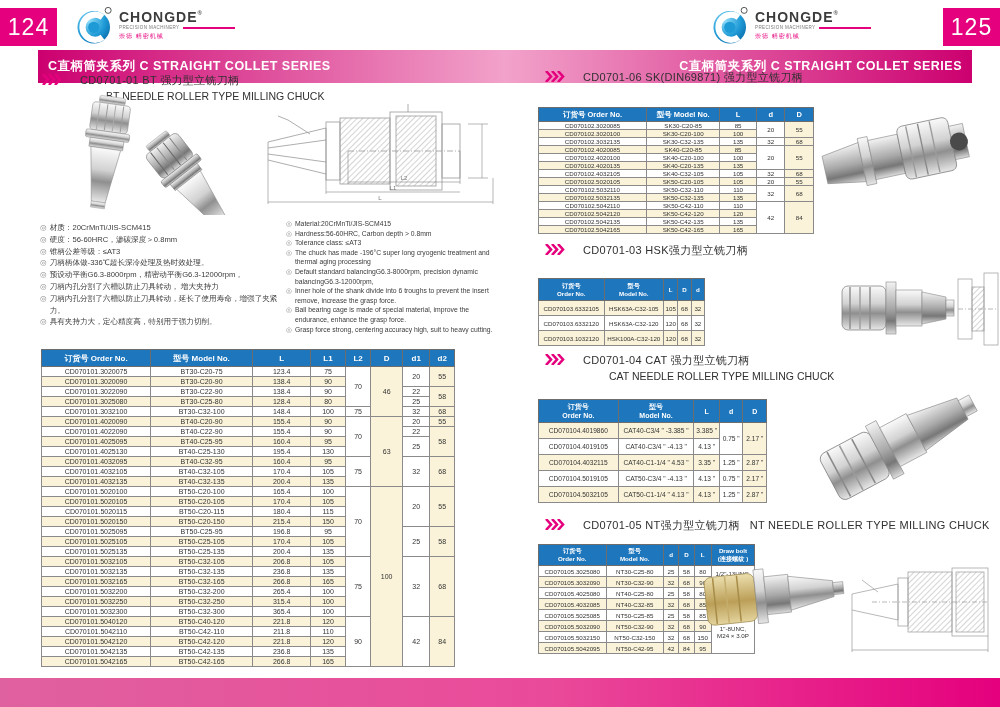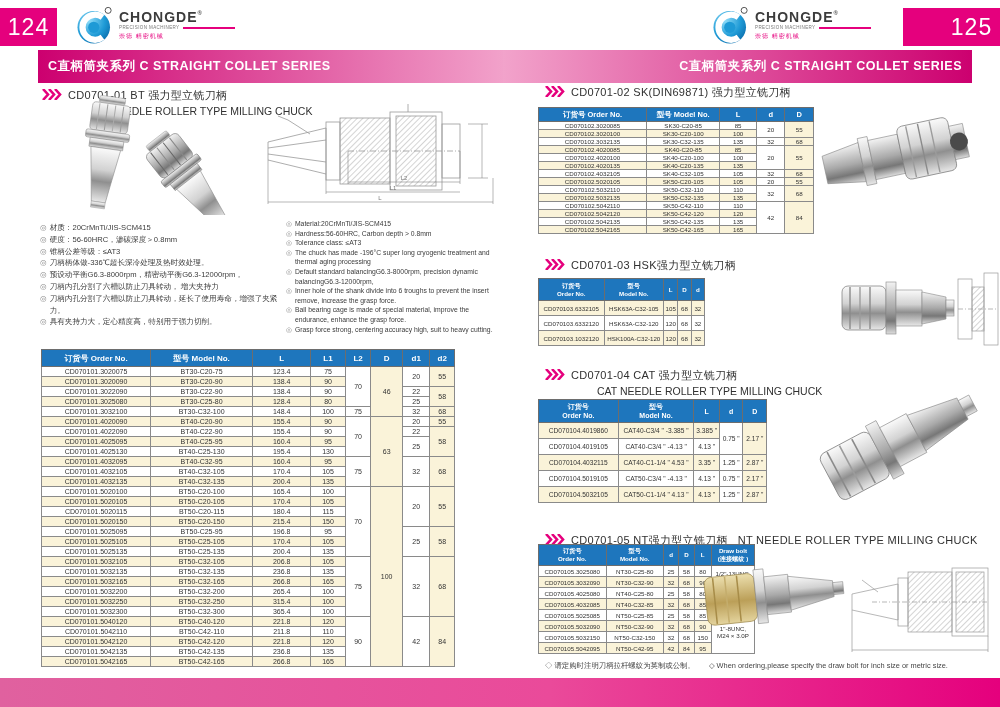--- a/index.html
+++ b/index.html
@@ -1,35 +1,35 @@
 <!DOCTYPE html>
 <html><head>
 <meta charset="utf-8">
 <style>
   html,body{margin:0;padding:0;background:#e9e9e9;}
   .canvas{position:relative;width:1000px;height:707px;background:#ffffff;overflow:hidden;
           font-family:"Liberation Sans",sans-serif;color:#333;}
   
   .pagenum{position:absolute;top:8px;width:57px;height:38px;background:#e5007d;color:#fff;
            font-size:23px;display:flex;align-items:center;justify-content:center;letter-spacing:1px;}
-  .pagenum.pl{left:0;text-align:center;} .pagenum.pr{right:0;padding-left:40px;}
+  .pagenum.pl{left:0;text-align:center;} .pagenum.pr{right:0;}
   .seriesbar{position:absolute;top:50px;height:33px;display:flex;align-items:center;
              color:#fff;font-size:12.5px;font-weight:bold;letter-spacing:.5px;white-space:nowrap;}
   .seriesbar.bl{left:38px;width:459px;background:linear-gradient(90deg,#cc006f,#f2a3cb);padding-left:10px;}
   .seriesbar.br{left:503px;width:459px;background:linear-gradient(90deg,#f2a3cb,#cc006f);justify-content:flex-end;padding-right:10px;}
   .logo{position:absolute;display:flex;align-items:flex-start;gap:5px;}
   .logo.ll{left:76px;top:6px;} .logo.lr{left:712px;top:6px;}
   .logo-text{padding-top:4px;line-height:1;}
   .logo-name{font-size:14px;font-weight:bold;color:#3c3c3c;letter-spacing:1px;}
   .logo-name .reg{font-size:6px;vertical-align:top;color:#555;}
   .logo-sub{font-size:4.5px;color:#777;margin-top:2px;display:flex;align-items:center;gap:3px;letter-spacing:.4px;}
   .logo-sub .line{display:inline-block;width:52px;height:2px;background:#e5007d;}
   .logo-cn{font-size:6px;color:#e5007d;margin-top:2px;letter-spacing:1px;}
   
-  .sec{position:absolute;display:flex;gap:6px;align-items:flex-start;margin-top:15px;}
+  .sec{position:absolute;display:flex;gap:18px;align-items:flex-start;}
   .sec .tcn{font-size:11px;color:#303030;letter-spacing:.3px;}
   .sec .ten{font-size:10.5px;color:#303030;margin-top:2px;}
   .sec .ind{padding-left:26px;}
   .sec .inline-en{margin-left:10px;}
   .chev{margin-top:1px;flex:none;}
   
   .notes{position:absolute;}
   .note-item{display:flex;gap:3px;}
   .notes.cn .note-item{font-size:7.6px;line-height:11.8px;}
   .notes.en .note-item{font-size:6.8px;line-height:9.6px;}
@@ -518,21 +518,21 @@
       </tbody>
     </table>
 
   <div class="sec" style="left:545px;top:70px">
     <svg class="chev" width="20" height="11" viewBox="0 0 20 11">
       <path d="M1 0 L6 5.5 L1 11" stroke="#e5007d" stroke-width="2.6" fill="none"></path>
       <path d="M7 0 L12 5.5 L7 11" stroke="#e5007d" stroke-width="2.6" fill="none"></path>
       <path d="M13 0 L18 5.5 L13 11" stroke="#e5007d" stroke-width="2.6" fill="none"></path>
     </svg>
     <div>
-      <div class="tcn">CD0701-02 SK(DIN69871) 强力型立铣刀柄</div>
+      <div class="tcn">CD0701-06 SK(DIN69871) 强力型立铣刀柄</div>
     </div>
   </div>
 
   <table class="tbl-sk">
       <colgroup>
         <col style="width:106px">
         <col style="width:72px">
         <col style="width:36px">
         <col style="width:28px">
         <col style="width:28px">
@@ -910,18 +910,15 @@
       <rect x="100" y="8" width="36" height="68"></rect>
       <rect x="104" y="12" width="28" height="60" fill="url(#hatch)"></rect>
       <line x1="20" y1="42" x2="136" y2="42" stroke-dasharray="5 2 1 2"></line>
       <line x1="0" y1="50" x2="0" y2="92"></line>
         <line x1="136" y1="76" x2="136" y2="92"></line>
       <line x1="0" y1="90" x2="136" y2="90"></line>
       <line x1="10" y1="20" x2="26" y2="32"></line>
     </g>
   </svg>
 
-  <div class="footnote">
-    <span>◇ 请定购时注明刀柄拉杆螺纹为英制或公制。</span><span class="gap"></span><span>◇ When ordering,please specify the draw bolt for inch size or metric size.</span>
-  </div>
 
   <div class="bottombar"></div>
 </div>
 
 </body></html>

